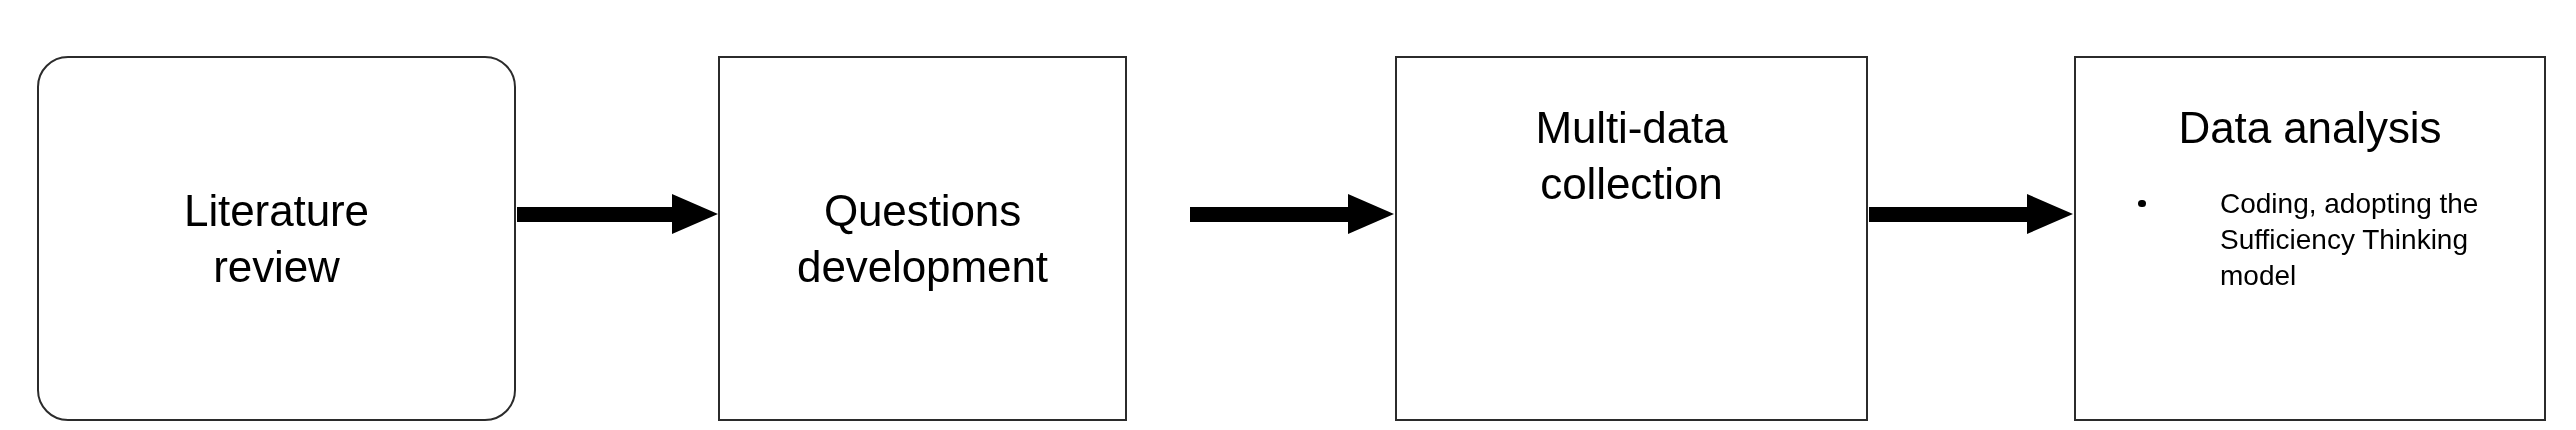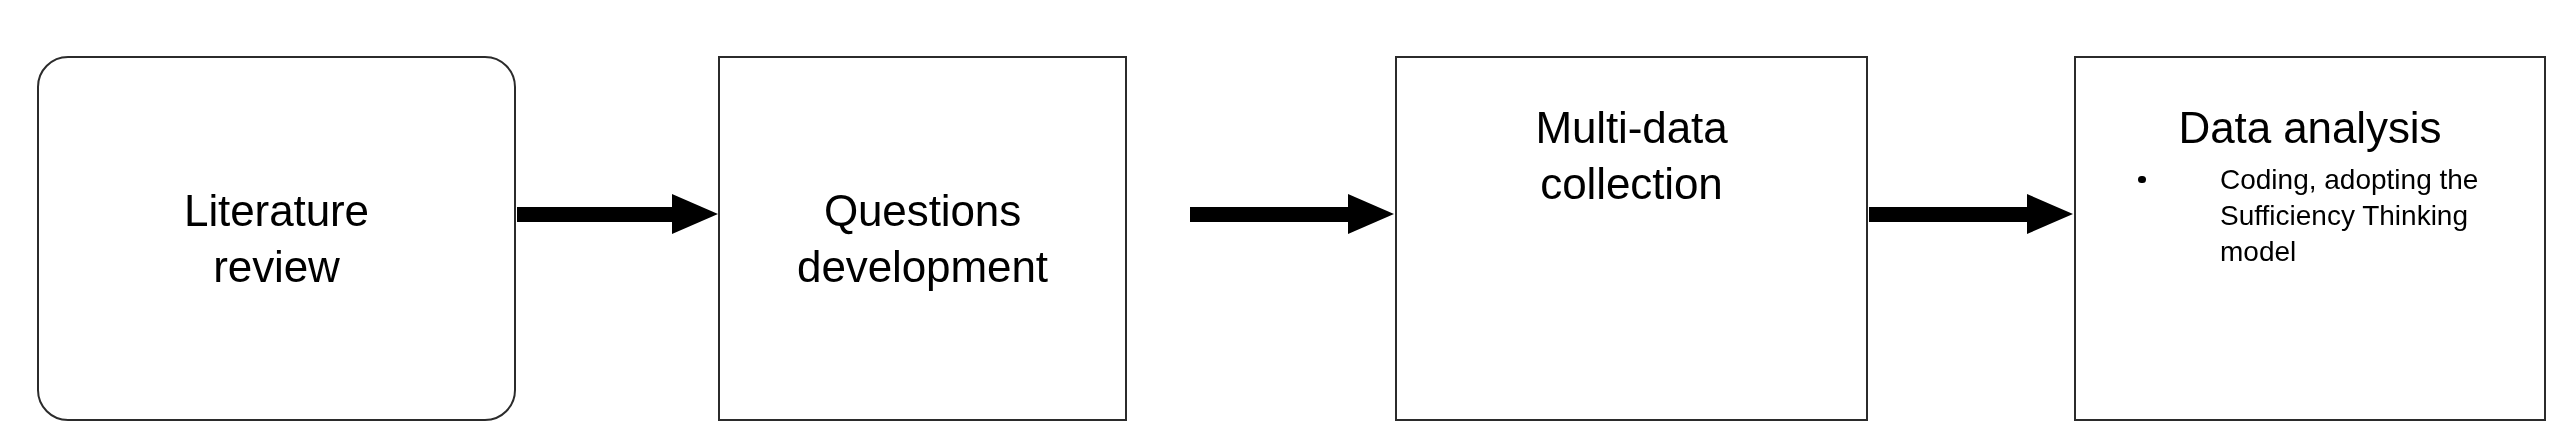--- a/index.html
+++ b/index.html
@@ -39,21 +39,21 @@
   }
 
   .flow-box.with-list {
     justify-content: flex-start;
     padding-top: 42px;
   }
 
   #box-1 { left: 37px;   width: 479px; border-radius: 31px; }
   #box-2 { left: 718px; width: 409px; }
   #box-3 { left: 1395px; width: 473px; }
-  #box-4 { left: 2074px; width: 472px; }
+  #box-4 { left: 2074px; width: 472px; gap: 24px; }
 
   
   .box-title {
     font-size: 44px;
     line-height: 56px;
     font-weight: 400;
     text-align: center;
     letter-spacing: -0.1px;
     color: #000000;
     white-space: pre-line;

